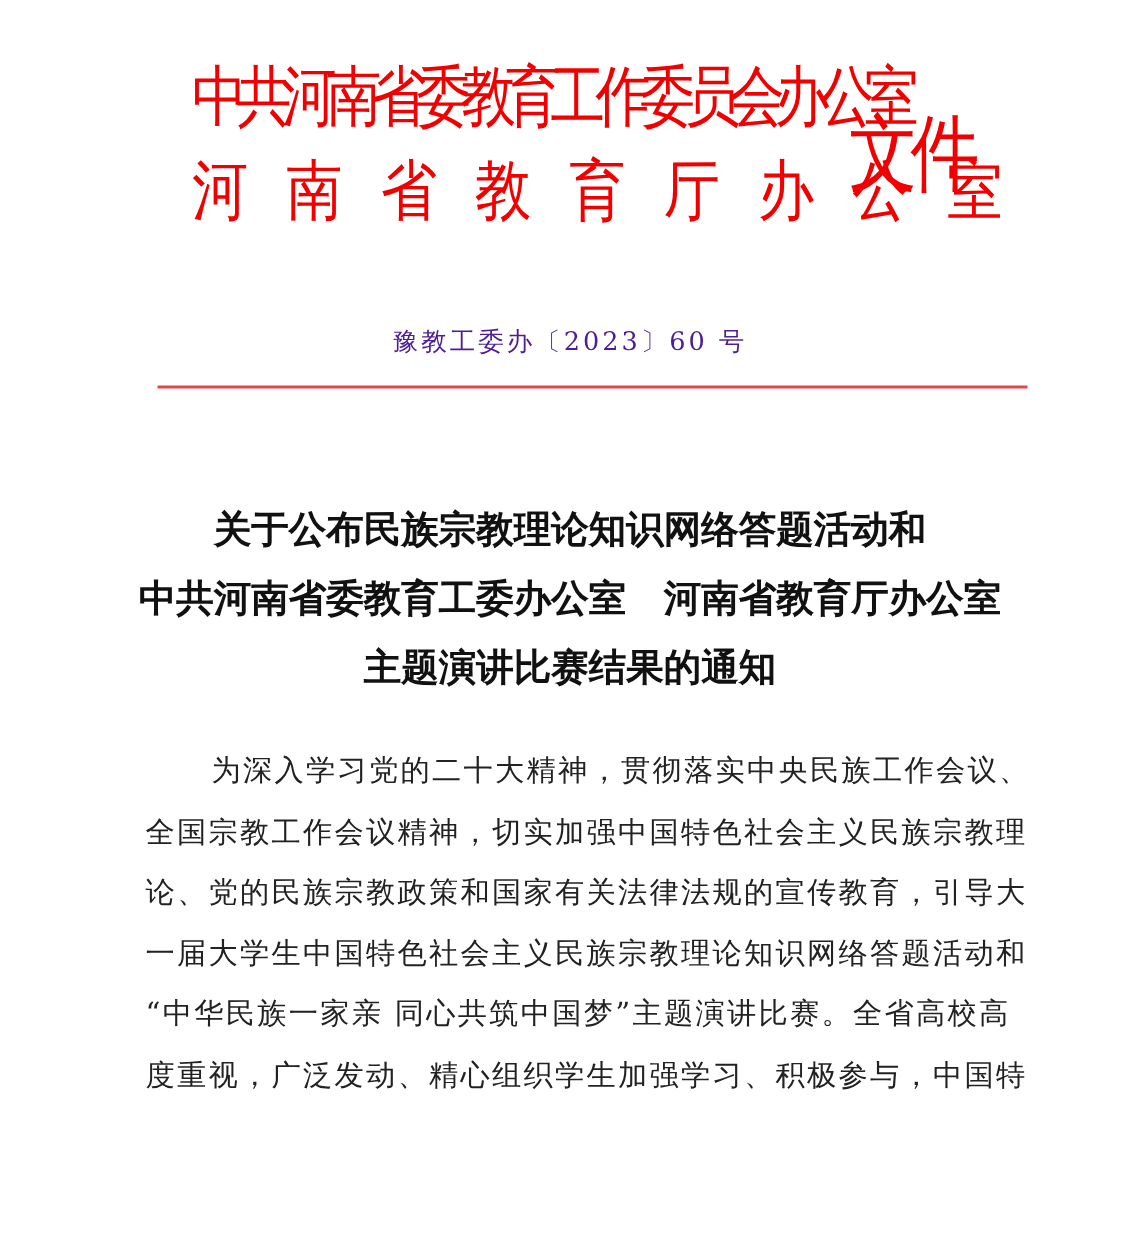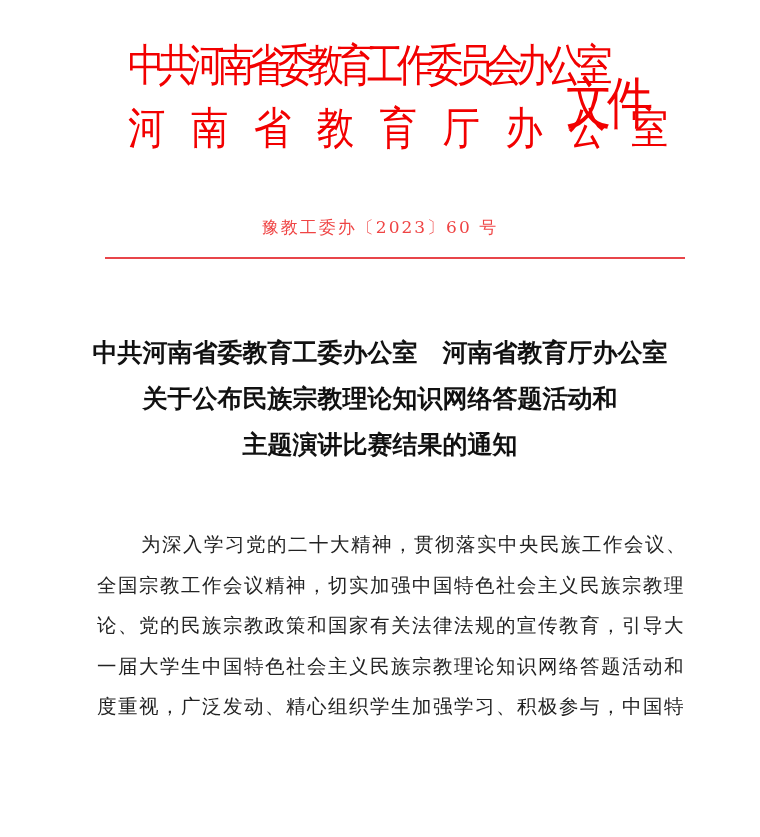--- a/index.html
+++ b/index.html
@@ -21,64 +21,65 @@
   }
   .mast-wenjian {
     position: absolute; left: 566px; top: 68px;
     font-family: "DejaVu Serif", serif; font-size: 56px; color: #f20000;
     white-space: nowrap; line-height: 70px; letter-spacing: -6px;
     transform: scaleX(0.82); transform-origin: left top;
   }
 
   .docno {
     position: absolute; left: 0; width: 760px; top: 216px; text-align: center;
-    font-family: "DejaVu Serif", serif; font-size: 17px; color: #ef4444;
+    font-family: "DejaVu Serif", serif; font-size: 17px; color: #4c1d95;
     letter-spacing: 2px;
   }
   .redline {
     position: absolute; left: 105px; top: 257px; width: 580px; height: 2px;
     background: #e8454a;
   }
 
   .title {
     position: absolute; left: 0; width: 760px; top: 330px; text-align: center;
     font-family: "DejaVu Serif", serif; font-weight: bold; font-size: 25px;
     color: #111; line-height: 46px;
   }
   .title div { white-space: nowrap; }
 
   .body {
     position: absolute; left: 97px; top: 494px; width: 600px;
     font-family: "DejaVu Serif", serif; font-size: 19.5px; color: #222;
     line-height: 40.5px; letter-spacing: 1.5px;
   }
   .body .line { white-space: nowrap; height: 40.5px; }
-  .indent { padding-left: 44px; margin-top: 31px; }
+  .indent { padding-left: 44px; }
 </style>
 </head>
 <body>
 
 <div class="page">
 
   <div class="masthead">
     <div class="mast-line1">中共河南省委教育工作委员会办公室</div>
     <div class="mast-line2">河 南 省 教 育 厅 办 公 室</div>
     <div class="mast-wenjian">文件</div>
   </div>
 
   <div class="docno">豫教工委办〔2023〕60 号</div>
   <div class="redline"></div>
 
   <div class="title">
+    <div>关于公布民族宗教理论知识网络答题活动和</div>
     <div>中共河南省委教育工委办公室　河南省教育厅办公室</div>
-    <div>关于公布民族宗教理论知识网络答题活动和</div>
     <div>主题演讲比赛结果的通知</div>
   </div>
 
   <div class="body">
     <div class="line indent">为深入学习党的二十大精神，贯彻落实中央民族工作会议、</div>
     <div class="line">全国宗教工作会议精神，切实加强中国特色社会主义民族宗教理</div>
     <div class="line">论、党的民族宗教政策和国家有关法律法规的宣传教育，引导大</div>
     <div class="line">一届大学生中国特色社会主义民族宗教理论知识网络答题活动和</div>
+    <div class="line">“中华民族一家亲 同心共筑中国梦”主题演讲比赛。全省高校高</div>
     <div class="line">度重视，广泛发动、精心组织学生加强学习、积极参与，中国特</div>
   </div>
 
 </div>
 
 </body></html>

